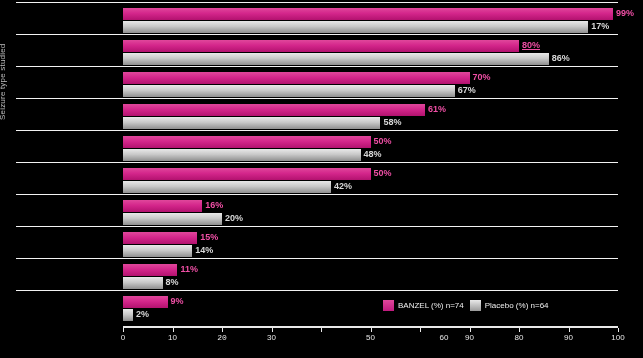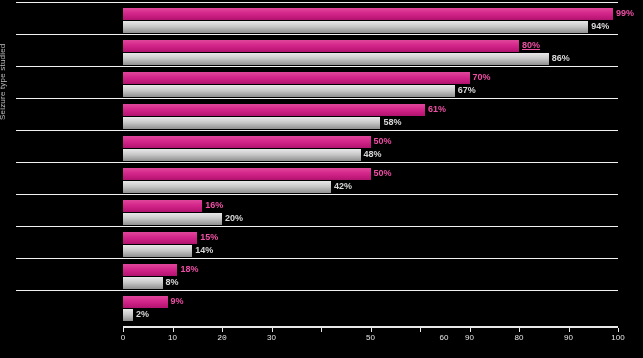--- a/index.html
+++ b/index.html
@@ -49,21 +49,21 @@
 <body>
 
 <div id="wrap">
 
   <div class="ylabel">Seizure type studied</div>
 
   <div class="plot" id="plot">
       <div class="bar pink" style="top: 2px; left: 0px; width: 490.05px;"></div>
       <div class="val pink" style="top: 1px; left: 493.05px;">99%</div>
       <div class="bar grey" style="top: 15px; left: 0px; width: 465.3px;"></div>
-      <div class="val grey" style="top: 14px; left: 468.3px;">94%</div>
+      <div class="val grey" style="top: 14px; left: 468.3px;">17%</div>
       <div class="bar pink" style="top: 34px; left: 0px; width: 396px;"></div>
       <div class="val pink" style="top: 33px; left: 399px; text-decoration: underline;">80%</div>
       <div class="bar grey" style="top: 47px; left: 0px; width: 425.7px;"></div>
       <div class="val grey" style="top: 46px; left: 428.7px;">86%</div>
       <div class="bar pink" style="top: 66px; left: 0px; width: 346.5px;"></div>
       <div class="val pink" style="top: 65px; left: 349.5px;">70%</div>
       <div class="bar grey" style="top: 79px; left: 0px; width: 331.65px;"></div>
       <div class="val grey" style="top: 78px; left: 334.65px;">67%</div>
       <div class="bar pink" style="top: 98px; left: 0px; width: 301.95px;"></div>
       <div class="val pink" style="top: 97px; left: 304.95px;">61%</div>
@@ -79,21 +79,21 @@
       <div class="val grey" style="top: 174px; left: 210.9px;">42%</div>
       <div class="bar pink" style="top: 194px; left: 0px; width: 79.2px;"></div>
       <div class="val pink" style="top: 193px; left: 82.2px;">16%</div>
       <div class="bar grey" style="top: 207px; left: 0px; width: 99px;"></div>
       <div class="val grey" style="top: 206px; left: 102px;">20%</div>
       <div class="bar pink" style="top: 226px; left: 0px; width: 74.25px;"></div>
       <div class="val pink" style="top: 225px; left: 77.25px;">15%</div>
       <div class="bar grey" style="top: 239px; left: 0px; width: 69.3px;"></div>
       <div class="val grey" style="top: 238px; left: 72.3px;">14%</div>
       <div class="bar pink" style="top: 258px; left: 0px; width: 54.45px;"></div>
-      <div class="val pink" style="top: 257px; left: 57.45px;">18%</div>
+      <div class="val pink" style="top: 257px; left: 57.45px;">11%</div>
       <div class="bar grey" style="top: 271px; left: 0px; width: 39.6px;"></div>
       <div class="val grey" style="top: 270px; left: 42.6px;">8%</div>
       <div class="bar pink" style="top: 290px; left: 0px; width: 44.55px;"></div>
       <div class="val pink" style="top: 289px; left: 47.55px;">9%</div>
       <div class="bar grey" style="top: 303px; left: 0px; width: 9.9px;"></div>
       <div class="val grey" style="top: 302px; left: 12.9px;">2%</div>
     </div>
 
   <div class="xaxis"></div>
   <div id="xaxis-ticks">
@@ -114,20 +114,30 @@
       <div class="xtick" style="left: 469.5px;"></div>
       <div class="xlab" style="left: 469.5px;">90</div>
       <div class="xtick" style="left: 519px;"></div>
       <div class="xlab" style="left: 519px;">80</div>
       <div class="xtick" style="left: 568.5px;"></div>
       <div class="xlab" style="left: 568.5px;">90</div>
       <div class="xtick" style="left: 618px;"></div>
       <div class="xlab" style="left: 618px;">100</div>
     </div>
 
+  <div class="legend">
+    <div class="lgitem">
+      <span class="swatch pink"></span>
+      <span class="lgtext">BANZEL (%) n=74</span>
+    </div>
+    <div class="lgitem">
+      <span class="swatch grey"></span>
+      <span class="lgtext">Placebo (%) n=64</span>
+    </div>
+  </div>
 
 <div class="sep" style="top: 2px;"></div>
     <div class="sep" style="top: 34px;"></div>
     <div class="sep" style="top: 66px;"></div>
     <div class="sep" style="top: 98px;"></div>
     <div class="sep" style="top: 130px;"></div>
     <div class="sep" style="top: 162px;"></div>
     <div class="sep" style="top: 194px;"></div>
     <div class="sep" style="top: 226px;"></div>
     <div class="sep" style="top: 258px;"></div>

